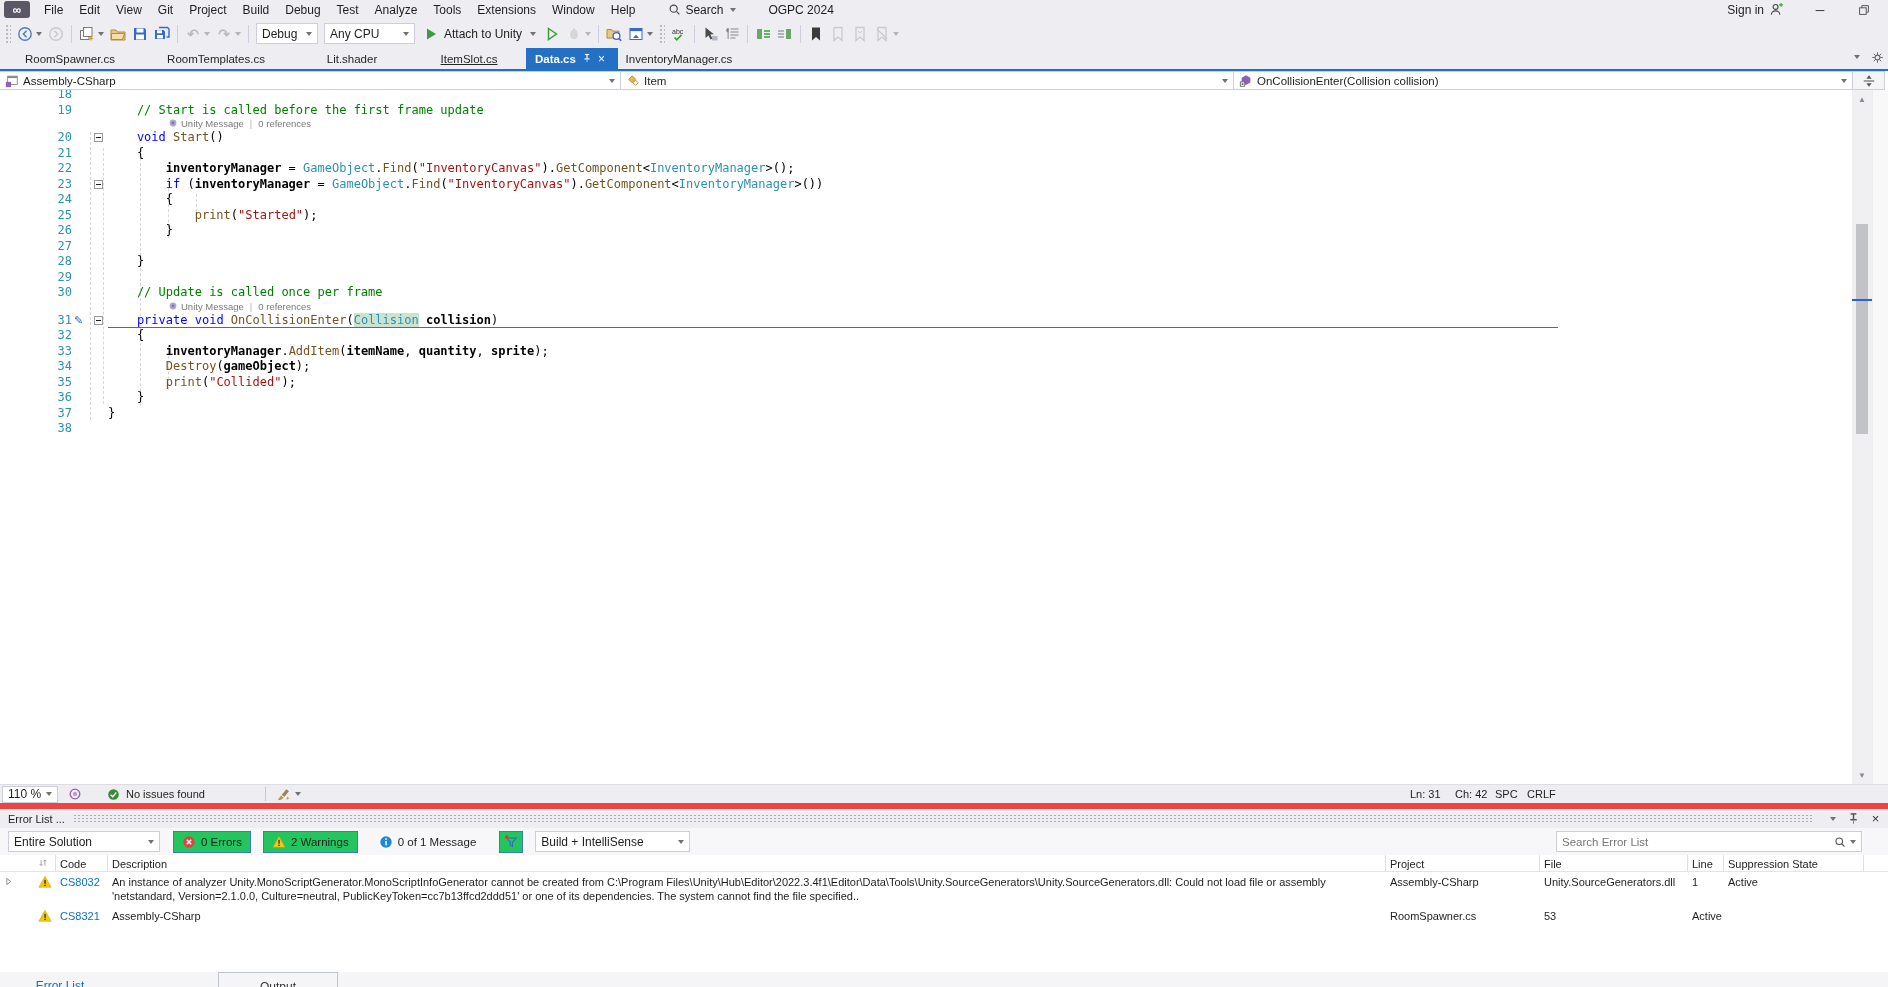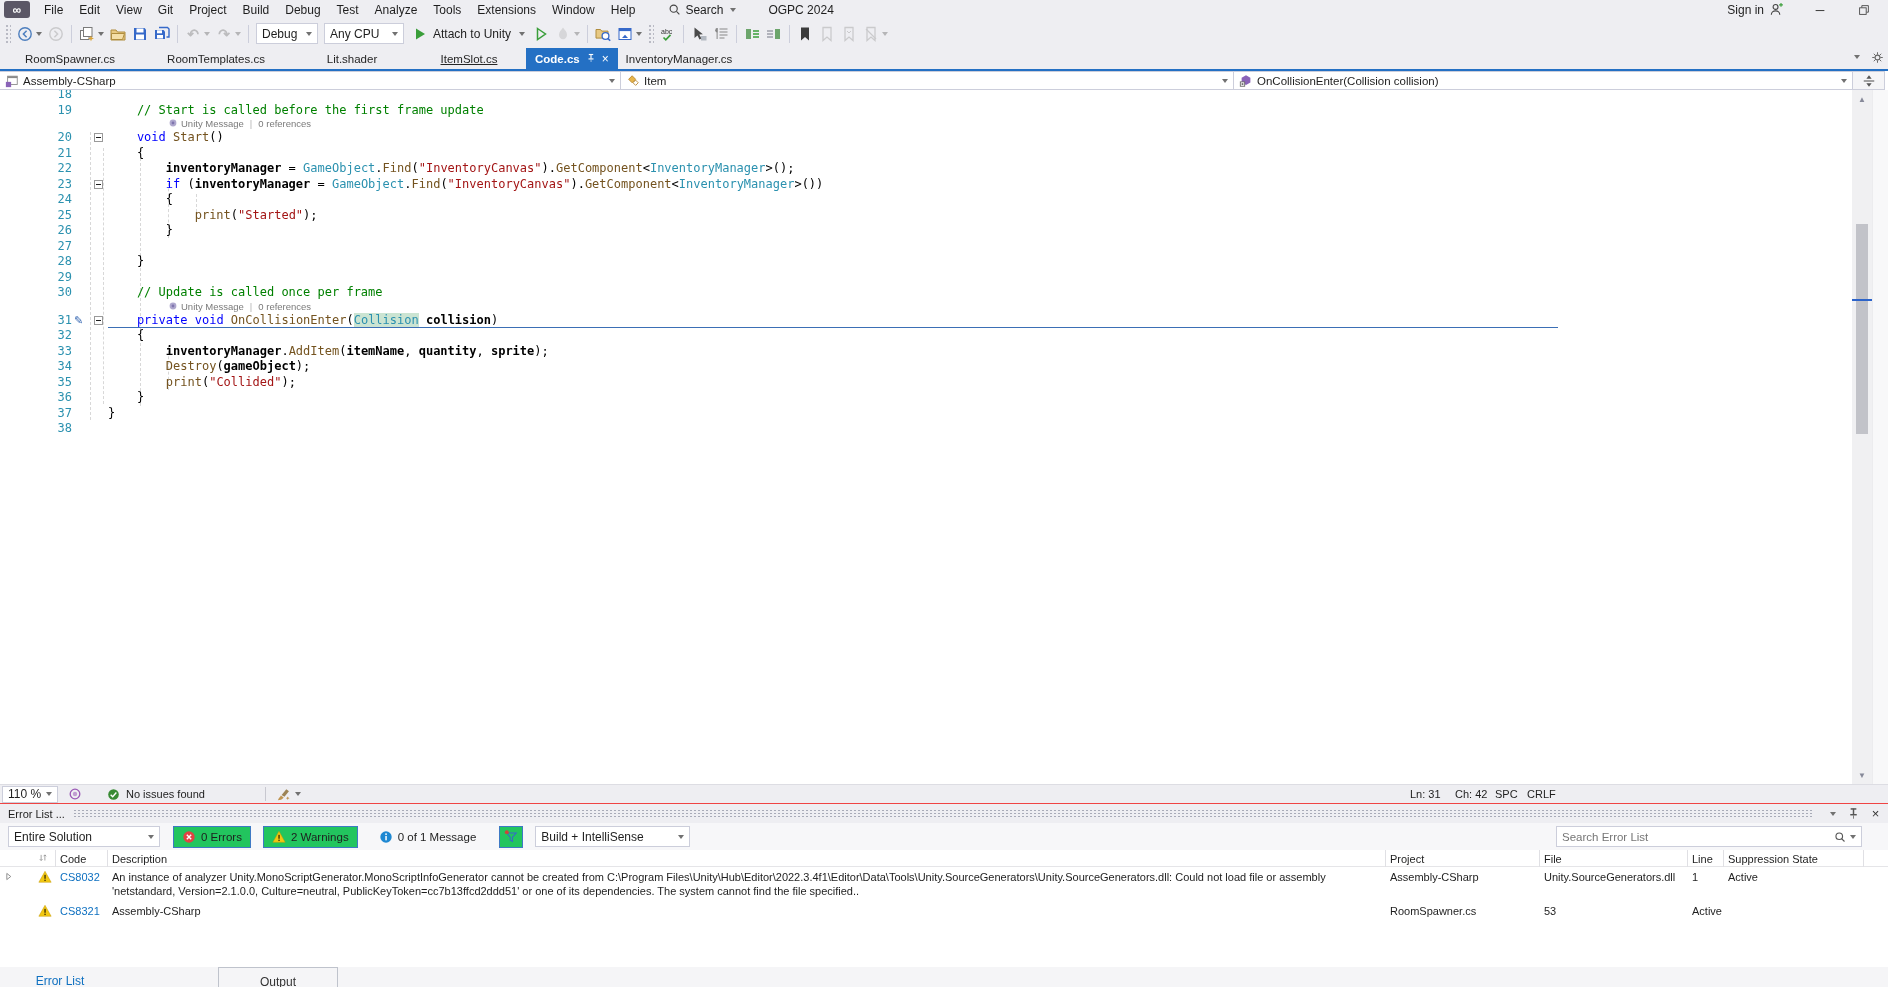--- a/index.html
+++ b/index.html
@@ -74,21 +74,21 @@
   .vmark { position:absolute; left:0; width:20px; height:2px; background:#2C63C9; }
   .annmargin { position:absolute; top:0; bottom:0; right:0; width:16px; background:#F8F8F9; border-left:1px solid #ECECEE; }
 
   
   .edstatus { height:19px; position:relative; display:flex; align-items:center; font-size:11px; background:#EEEEF2; border-top:1px solid #DDDDE3; }
   .zoomcombo { width:56px; height:17px; margin-left:2px; }
   .ed-sep { width:1px; height:14px; background:#C8C8D0; margin-left:60px; }
   .statR { position:absolute; top:3px; font-size:11px; }
 
   
-  .errorpanel { height:184px; position:relative; background:#fff; border-top:1px solid #ef4444; overflow:hidden; }
+  .errorpanel { height:184px; position:relative; background:#fff; border-top:6px solid #ef4444; overflow:hidden; }
   .ep-title { height:19px; background:#EEEEF2; display:flex; align-items:center; font-size:11px; padding-left:8px; }
   .ep-texture { flex:1; height:9px; margin:0 8px; align-self:center;
                 background-image:radial-gradient(circle, #A8ABB8 0.9px, transparent 1px); background-size:4px 3px; }
   .ep-btn { width:19px; height:16px; display:flex; align-items:center; justify-content:center; margin-right:3px; }
   .ep-toolbar { height:27px; background:#F7F7F9; display:flex; align-items:center; position:relative; font-size:11.5px; }
   .tbtn { display:flex; align-items:center; gap:5px; height:22px; padding:0 8px; border:1px solid transparent; }
   .tbtn.on { border-color:#3E79C4; background:#22c55e; }
   .searchbox { position:absolute; right:26px; top:3px; width:306px; height:21px; background:#fff; border:1px solid #CCCEDB;
                display:flex; align-items:center; padding:0 5px; }
   .searchbox input { flex:1; border:none; outline:none; font-size:11.5px; font-family:"Liberation Sans",sans-serif; color:#1E1E1E; background:transparent; }
@@ -232,21 +232,21 @@
         <span class="icon16">
           <span class="glyph">↷</span>
         </span>
         <span class="caret"></span>
       </div>
       <div class="tb-sep"></div>
       <div class="combo" style="width: 62px;">
         <span>Debug</span>
         <span class="caret"></span>
       </div>
-      <div class="combo" style="width: 80px;">
+      <div class="combo" style="width: 91px;">
         <span>Any CPU</span>
         <span class="caret"></span>
       </div>
       <div class="runbtn">
         <span class="icon16">
           <svg width="16" height="16" viewBox="0 0 16 16">
             <path d="M4 2.5 L13 8 L4 13.5z" fill="#3A9E3A"></path>
           </svg>
         </span>
         <span>Attach to Unity</span>
@@ -372,21 +372,21 @@
       <div class="tab" style="width: 152px;">
         <span>RoomTemplates.cs</span>
       </div>
       <div class="tab" style="width: 120px;">
         <span>Lit.shader</span>
       </div>
       <div class="tab" style="width: 114px; text-decoration: underline;">
         <span>ItemSlot.cs</span>
       </div>
       <div class="tab active" style="width: 92px; background: rgb(36, 112, 196);">
-        <span style="font-weight:bold">Code.cs</span>
+        <span style="font-weight:bold">Data.cs</span>
         <span><svg width="10" height="10" viewBox="0 0 16 16">
             <rect x="7.1" y="2" width="1.8" height="7" fill="#fff"></rect>
             <rect x="4.5" y="1.5" width="7" height="1.8" fill="#fff"></rect>
             <rect x="4" y="8.6" width="8" height="1.8" fill="#fff"></rect>
             <rect x="7.6" y="10.4" width="0.9" height="4" fill="#fff"></rect>
           </svg></span>
         <span style="color:#fff; font-size:12px">×</span>
       </div>
       <div class="tab" style="width: 122px;">
         <span>InventoryManager.cs</span>

